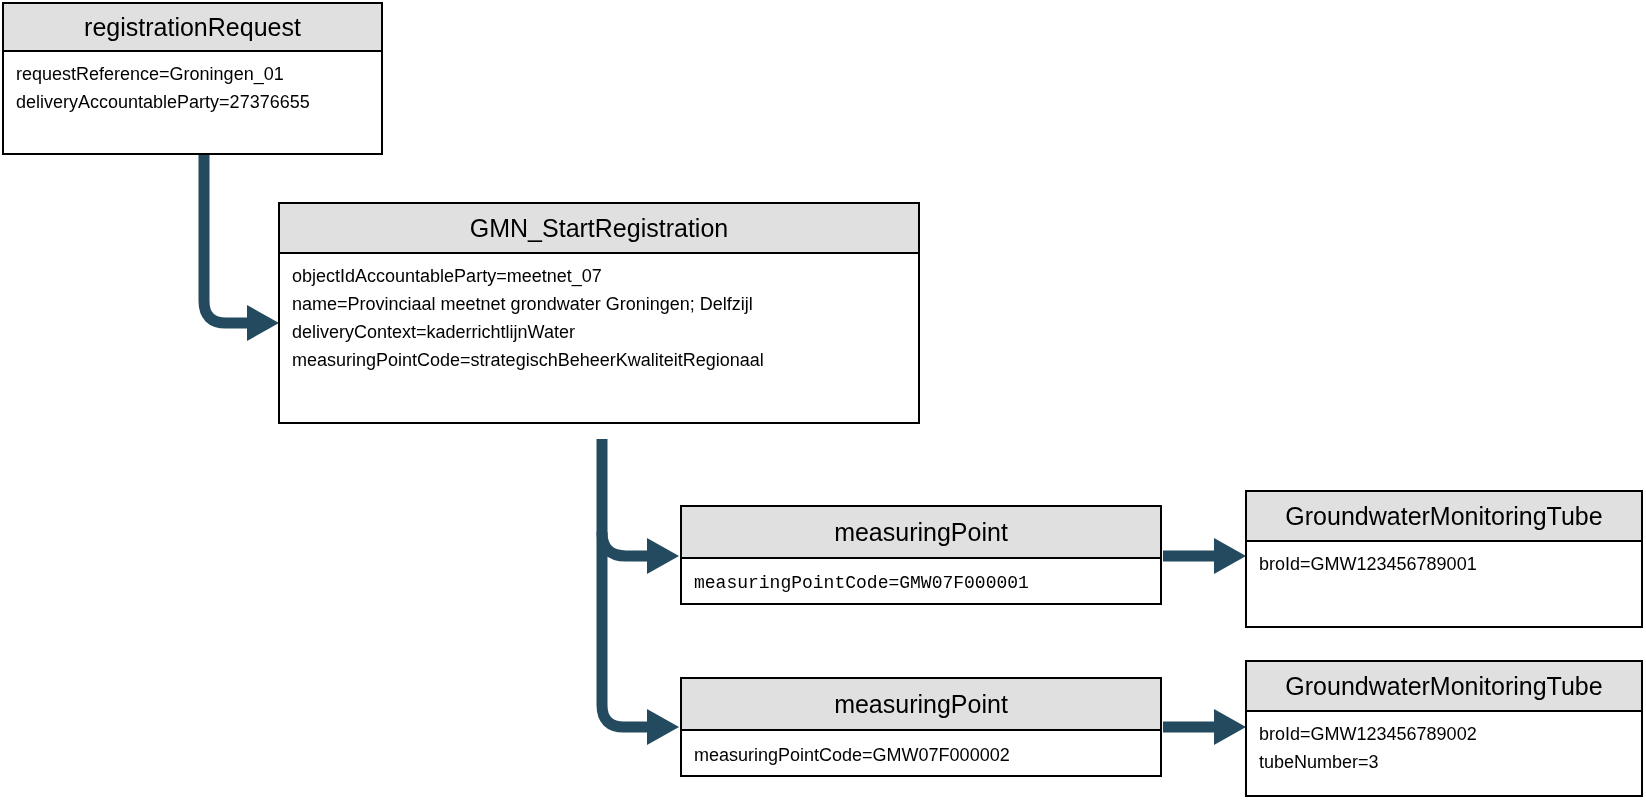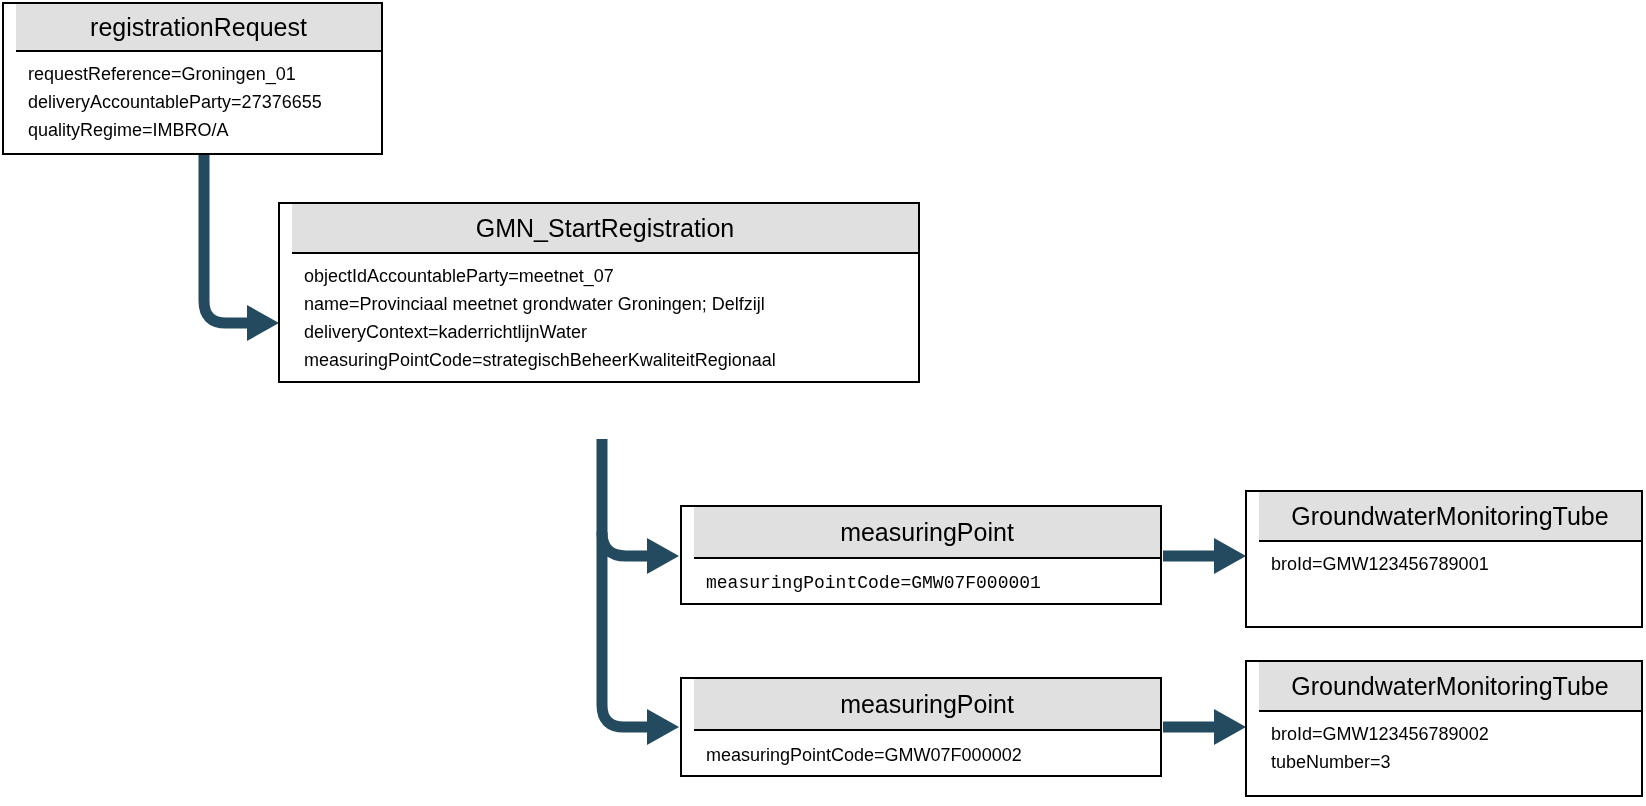--- a/index.html
+++ b/index.html
@@ -31,21 +31,20 @@
   }
   #connectors polygon {
     fill: var(--arrow, #234A5F);
     stroke: none;
   }
   .node {
     position: absolute;
     background: #ffffff;
     border: 2px solid var(--border, #000000);
     box-sizing: border-box;
-    padding-left: 12px;
   }
   .node-header {
     background: var(--header-fill, #E0E0E0);
     border-bottom: 2px solid var(--border, #000000);
     display: flex;
     align-items: center;
     justify-content: center;
     font-size: 25px;
     white-space: nowrap;
     overflow: hidden;
@@ -59,21 +58,21 @@
     box-sizing: border-box;
   }
   .attr {
     white-space: nowrap;
     overflow: hidden;
   }
 
   
   #node-registration-request { left: 2px;    top: 2px;   width: 381px; height: 153px; }
   #node-registration-request .node-header { height: 48px; }
-  #node-gmn-start-registration { left: 278px; top: 202px; width: 642px; height: 181px; }
+  #node-gmn-start-registration { left: 278px; top: 202px; width: 642px; height: 222px; }
   #node-gmn-start-registration .node-header { height: 50px; }
   #node-measuring-point-1 { left: 680px;  top: 505px; width: 482px; height: 100px; }
   #node-measuring-point-1 .node-header { height: 52px; }
   #node-measuring-point-1 .node-body { padding-top: 10px; font-family: Liberation Mono, monospace; }
   #node-measuring-point-2 { left: 680px;  top: 677px; width: 482px; height: 100px; }
   #node-measuring-point-2 .node-header { height: 52px; }
   #node-measuring-point-2 .node-body { padding-top: 10px; }
   #node-tube-1 { left: 1245px; top: 490px; width: 398px; height: 138px; }
   #node-tube-1 .node-header { height: 50px; }
   #node-tube-2 { left: 1245px; top: 660px; width: 398px; height: 137px; }
@@ -101,21 +100,20 @@
 
     <path d="M 1163 727 H 1215"></path>
     <polygon points="1214,709 1214,745 1246,727"></polygon>
   </svg>
 
   <div class="node" id="node-registration-request">
     <div class="node-header">registrationRequest</div>
     <div class="node-body">
         <div class="attr">requestReference=Groningen_01</div>
         <div class="attr">deliveryAccountableParty=27376655</div>
-        <div class="attr">qualityRegime=IMBRO/A</div>
       </div>
   </div>
 
   <div class="node" id="node-gmn-start-registration">
     <div class="node-header">GMN_StartRegistration</div>
     <div class="node-body">
         <div class="attr">objectIdAccountableParty=meetnet_07</div>
         <div class="attr">name=Provinciaal meetnet grondwater Groningen; Delfzijl</div>
         <div class="attr">deliveryContext=kaderrichtlijnWater</div>
         <div class="attr">measuringPointCode=strategischBeheerKwaliteitRegionaal</div>

